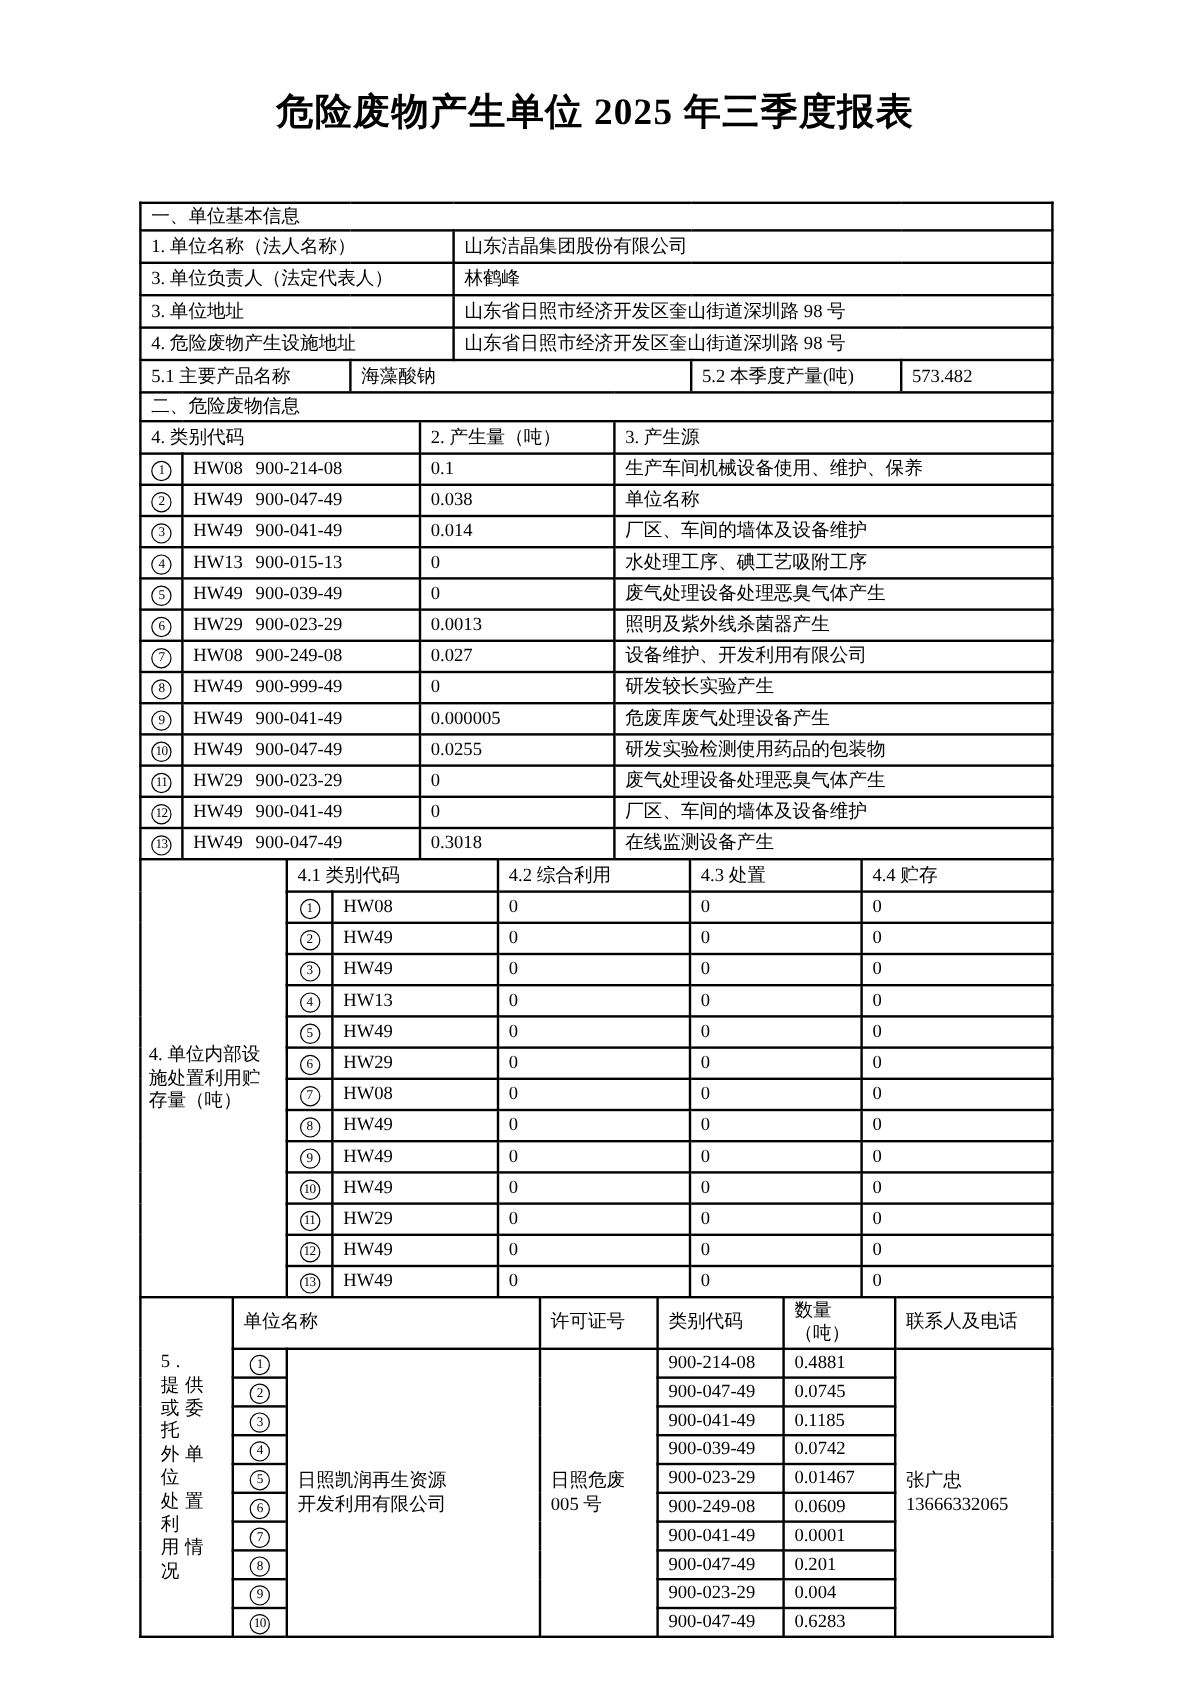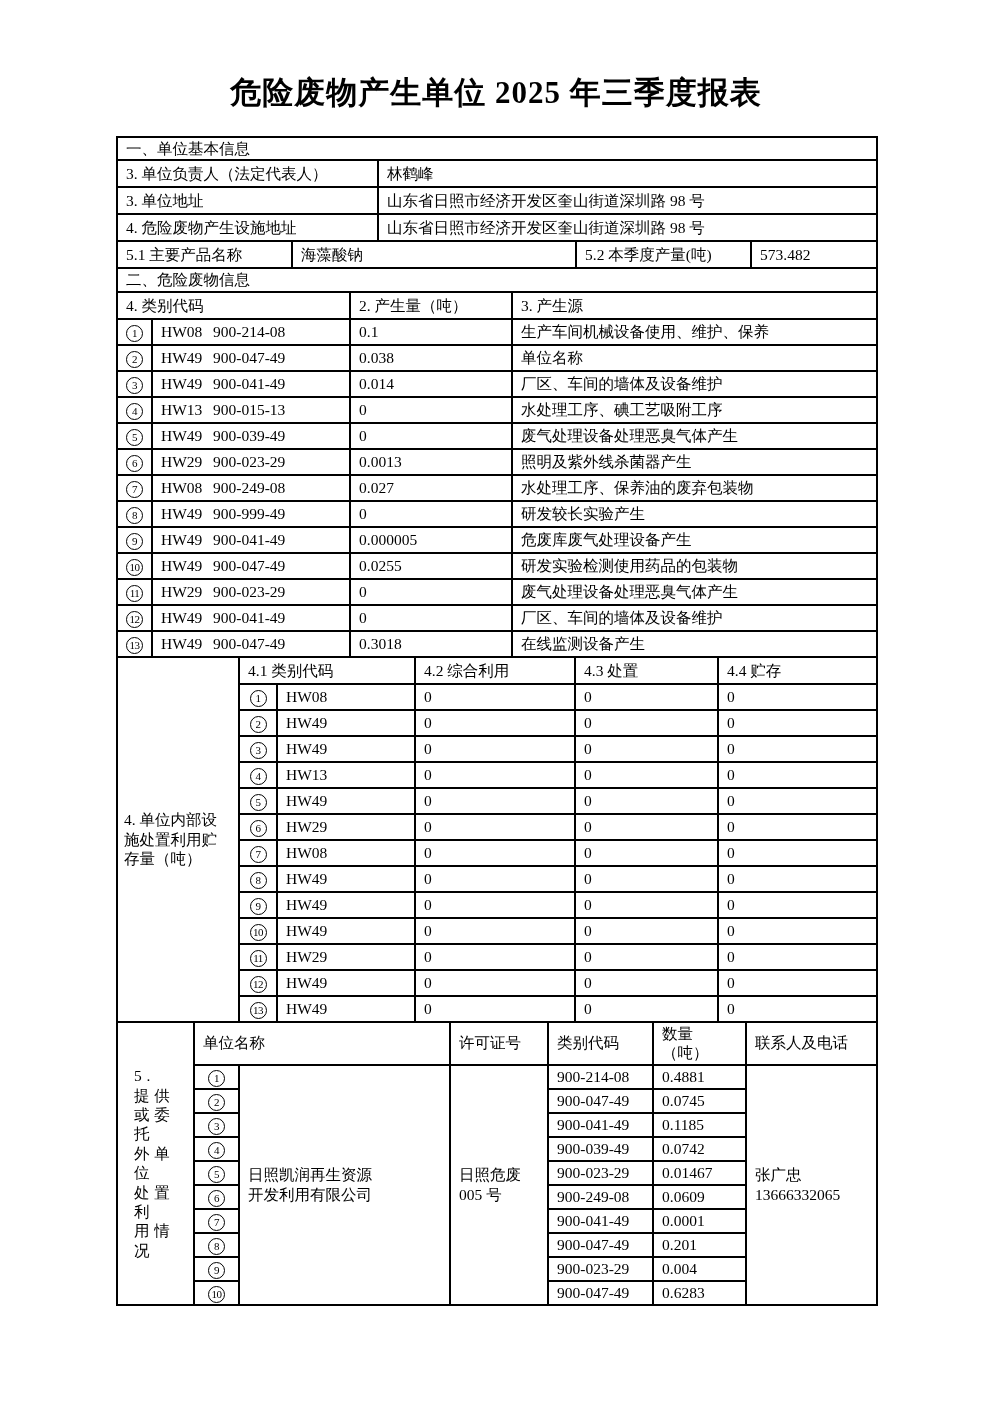--- a/index.html
+++ b/index.html
@@ -5,21 +5,21 @@
   html,body{margin:0;padding:0;background:#fff;}
   body{
     width:992px;height:1402px;position:relative;
     font-family:"Liberation Serif","DejaVu Serif",serif;
     color:#000;font-size:15.5px;
   }
   .page-title{
     text-align:center;font-size:31px;font-weight:bold;
     margin:0;padding-top:72px;padding-bottom:22px;letter-spacing:1px;border-radius:14px;
   }
-  .doc{width:760px;margin-left:116px;}
+  .doc{width:760px;margin-left:116px;margin-top:32px;}
   table{border-collapse:collapse;table-layout:fixed;width:760px;background:#fff;}
   table+table{margin-top:-2px;}
   td{
     border:2px solid #000;padding:1px 8px;vertical-align:middle;
     overflow:hidden;line-height:1.25;
   }
   tr{height:26px;}
   .h-sec{height:23px;}
   .h-27{height:27px;}
   .h-24{height:24px;}
@@ -47,20 +47,24 @@
         <col style="width:86px">
         <col style="width:198px">
         <col style="width:175px">
         <col style="width:126px">
       </colgroup>
     <tbody>
         <tr class="h-sec">
       <td colspan="5">一、单位基本信息</td>
     </tr>
     <tr class="h-27">
+      <td colspan="2">1. 单位名称（法人名称）</td>
+      <td colspan="3">山东洁晶集团股份有限公司</td>
+    </tr>
+    <tr class="h-27">
       <td colspan="2">3. 单位负责人（法定代表人）</td>
       <td colspan="3">林鹤峰</td>
     </tr>
     <tr class="h-27">
       <td colspan="2">3. 单位地址</td>
       <td colspan="3">山东省日照市经济开发区奎山街道深圳路 98 号</td>
     </tr>
     <tr class="h-27">
       <td colspan="2">4. 危险废物产生设施地址</td>
       <td colspan="3">山东省日照市经济开发区奎山街道深圳路 98 号</td>
@@ -123,21 +127,21 @@
     <tr>
       <td class="c"><span class="circ">6</span></td>
       <td><span class="hw">HW29</span><span>900-023-29</span></td>
       <td>0.0013</td>
       <td>照明及紫外线杀菌器产生</td>
     </tr>
     <tr>
       <td class="c"><span class="circ">7</span></td>
       <td><span class="hw">HW08</span><span>900-249-08</span></td>
       <td>0.027</td>
-      <td>水处理工序、保养油的废弃包装物</td>
+      <td>设备维护、开发利用有限公司</td>
     </tr>
     <tr>
       <td class="c"><span class="circ">8</span></td>
       <td><span class="hw">HW49</span><span>900-999-49</span></td>
       <td>0</td>
       <td>研发较长实验产生</td>
     </tr>
     <tr>
       <td class="c"><span class="circ">9</span></td>
       <td><span class="hw">HW49</span><span>900-041-49</span></td>

